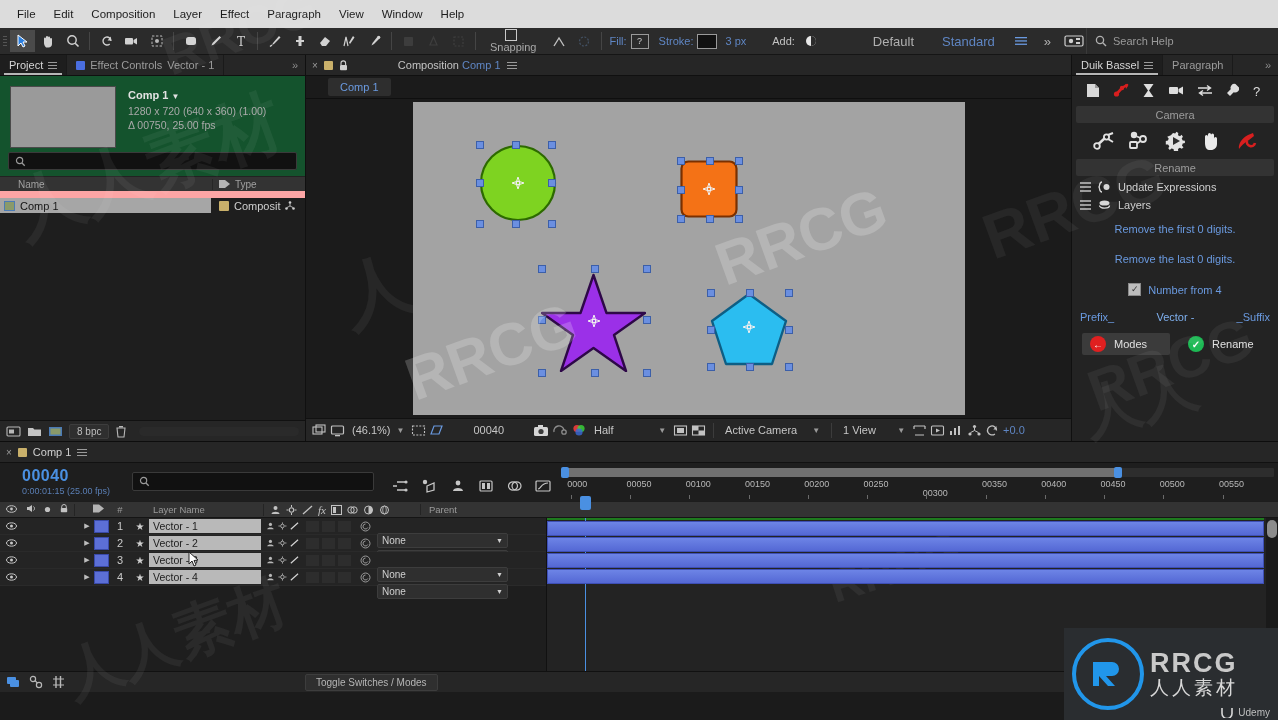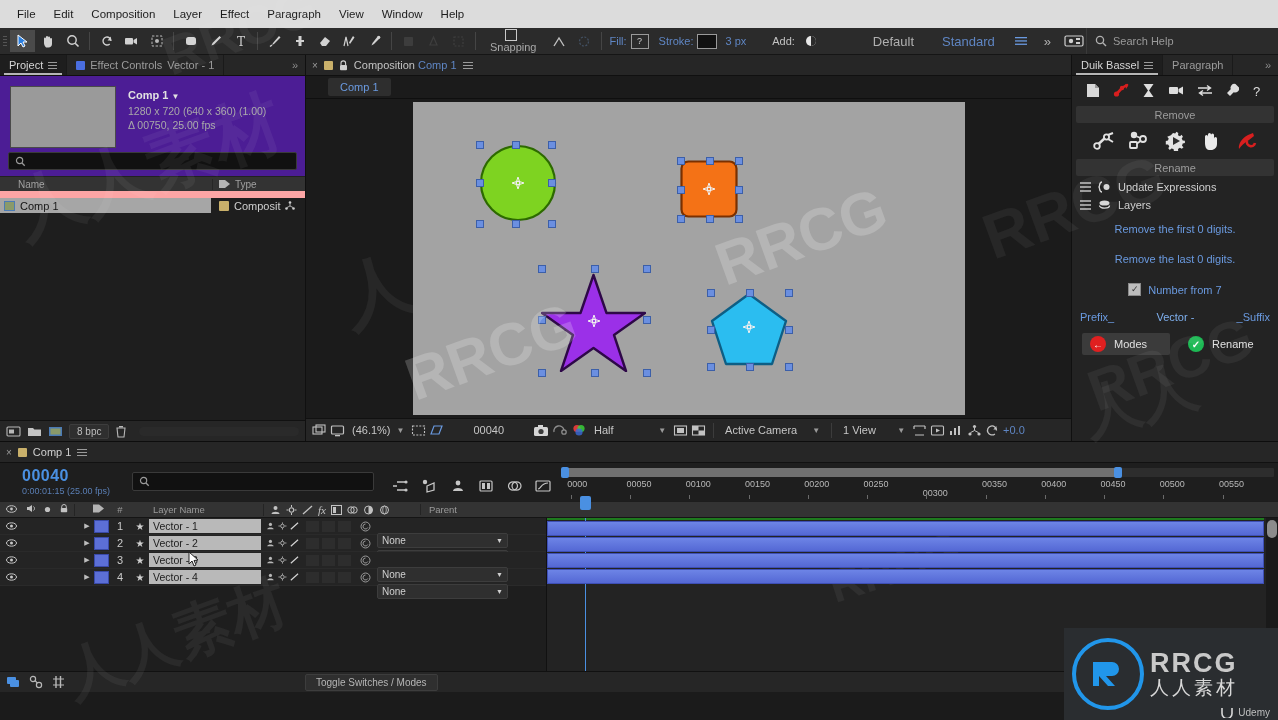--- a/index.html
+++ b/index.html
@@ -31,21 +31,21 @@
   .right-tb{margin-left:auto;display:flex;align-items:center;height:26px;}
   .ws-item{font-size:13px;color:#b0b0b0;padding:0 14px;}
   .ws-item.sel{color:#5f86c4;}
   .searchhelp{display:flex;align-items:center;gap:6px;padding:0 8px;height:26px;border-left:1px solid #3a3a3a;min-width:175px;}
   .searchhelp span{color:#9a9a9a;font-size:11px;}
 
   
   .main{flex:1 1 auto;display:flex;min-height:0;}
 
   
-  .panel{background:#4c1d95;display:flex;flex-direction:column;min-height:0;min-width:0;}
+  .panel{background:#14532d;display:flex;flex-direction:column;min-height:0;min-width:0;}
   .ptabs{height:20px;background:#262626;display:flex;align-items:stretch;border-bottom:1px solid #101010;flex:0 0 auto;}
   .ptab{display:flex;align-items:center;gap:5px;padding:0 9px;font-size:11px;color:#9b9b9b;border-right:1px solid #1a1a1a;position:relative;}
   .ptab.active{background:#1e1e1e;color:#d6d6d6;}
   .ptab.active::after{content:"";position:absolute;left:4px;right:4px;bottom:0;height:2px;background:#b6b6b6;}
   .ptab .hm{display:flex;flex-direction:column;gap:2px;}
   .ptab .hm i{display:block;width:9px;height:1px;background:#9a9a9a;}
   .sqico{width:9px;height:9px;border-radius:1px;}
   .chev{margin-left:auto;color:#8c8c8c;padding:0 7px;font-size:11px;display:flex;align-items:center;}
 
   
@@ -66,21 +66,21 @@
   .typecell{width:86px;display:flex;align-items:center;gap:5px;color:#cfcfcf;padding-left:8px;}
   .projlist{flex:1 1 auto;background:#1e1e1e;min-height:0;}
   .proj-foot{height:20px;background:#262626;border-top:1px solid #111;display:flex;align-items:center;gap:6px;padding:0 6px;flex:0 0 auto;}
   .bpc{background:#2f2f2f;border:1px solid #3d3d3d;border-radius:2px;font-size:10px;color:#bdbdbd;padding:1px 7px;}
   .pillbar{flex:1;height:9px;background:#2a2a2a;border-radius:5px;margin-left:6px;}
 
   
   .center{flex:1 1 auto;display:flex;flex-direction:column;min-width:0;border-right:1px solid #101010;}
   .comp-tabrow{height:20px;background:#262626;display:flex;align-items:center;gap:6px;padding:0 6px;border-bottom:1px solid #101010;}
   .xb{color:#9a9a9a;font-size:10px;}
-  .comp-tabrow .lbl{font-size:11px;color:#c3c3c3;}
+  .comp-tabrow .lbl{font-size:11px;color:#c3c3c3;margin-left:44px;}
   .comp-tabrow .lbl b{color:#5f86c4;font-weight:normal;}
   .comp-subtab{height:22px;background:#1b1b1b;display:flex;align-items:center;padding-left:22px;border-bottom:1px solid #0f0f0f;}
   .subtab{background:#2e2e2e;color:#6a9ae0;font-size:11px;padding:3px 12px;border-radius:2px;}
   .viewer{flex:1 1 auto;background:#1b1b1b;display:flex;align-items:center;justify-content:center;min-height:0;position:relative;}
   .stage{width:552px;height:313px;background:#a3a3a3;position:relative;}
   .shape{position:absolute;}
   .handle{position:absolute;width:6px;height:6px;background:#6b8fe0;border:1px solid #3c5fa8;}
   .anchor{position:absolute;width:14px;height:14px;}
 
   .comp-foot{height:22px;background:#262626;border-top:1px solid #111;display:flex;align-items:center;gap:3px;padding:0 6px;flex:0 0 auto;}
@@ -653,21 +653,21 @@
             <path d="M15 9 H3 M6 6.5 L2.5 9 L6 11.5" fill="none" stroke="#dedede" stroke-width="1.4"></path>
           </svg>
         <svg width="14" height="15" viewBox="0 0 14 15">
             <path d="M9.5 1 a4 4 0 00-4.8 5.3 L1 10 l3 3 3.7-3.7 A4 4 0 0013 4.5z" fill="#dedede"></path>
           </svg>
         <svg width="11" height="15" viewBox="0 0 11 15">
             <text x="1" y="12.5" font-family="Liberation Sans, sans-serif" font-size="13" fill="#dedede">?</text>
           </svg>
       </div>
 
-      <div class="sectbar">Remove</div>
+      <div class="sectbar">Camera</div>
 
       <div class="duik-icons2">
         <svg width="22" height="20" viewBox="0 0 22 20">
             <circle cx="4" cy="15" r="2.8" fill="none" stroke="#e2e2e2" stroke-width="1.8"></circle>
             <path d="M5.5 13 L12 7" stroke="#e2e2e2" stroke-width="2.4"></path>
             <circle cx="13.5" cy="6" r="2.6" fill="none" stroke="#e2e2e2" stroke-width="1.8"></circle>
             <path d="M15 4 L20 2 M15 8 L20 11" stroke="#e2e2e2" stroke-width="2"></path>
           </svg>
         <svg width="22" height="20" viewBox="0 0 22 20">
             <circle cx="5" cy="4" r="3.2" fill="#e2e2e2"></circle>
@@ -713,21 +713,21 @@
             <path d="M1.5 6.5 a5 2.6 0 0010 0" fill="none" stroke="#d8d8d8" stroke-width="1.3"></path>
           </svg>
         <span>Layers</span>
       </div>
 
       <div class="duik-line">Remove the first 0 digits.</div>
       <div class="duik-line">Remove the last 0 digits.</div>
 
       <div class="duik-chk">
         <span class="bx">✓</span>
-        <span>Number from 7</span>
+        <span>Number from 4</span>
       </div>
 
       <div class="duik-fields">
         <span>Prefix_</span>
         <span style="color:#7fb0ef">Vector -</span>
         <span>_Suffix</span>
       </div>
 
       <div class="duik-btns">
         <div class="dbtn">

